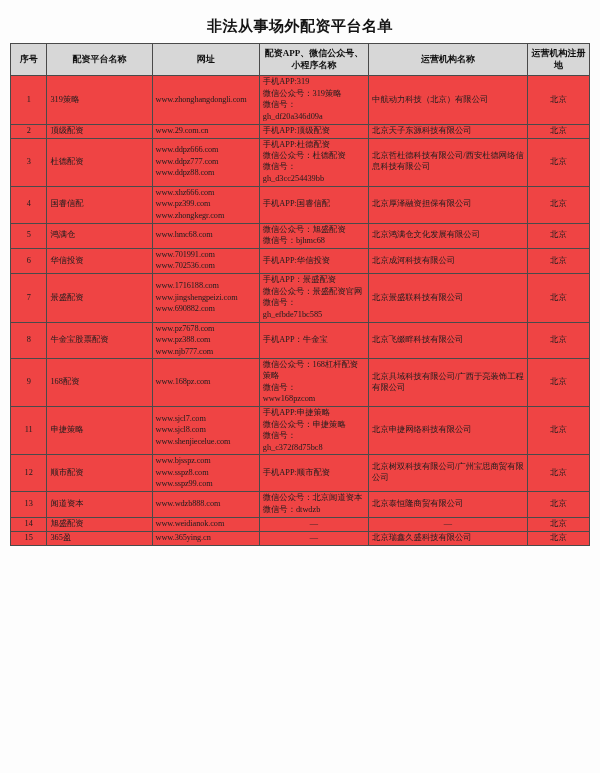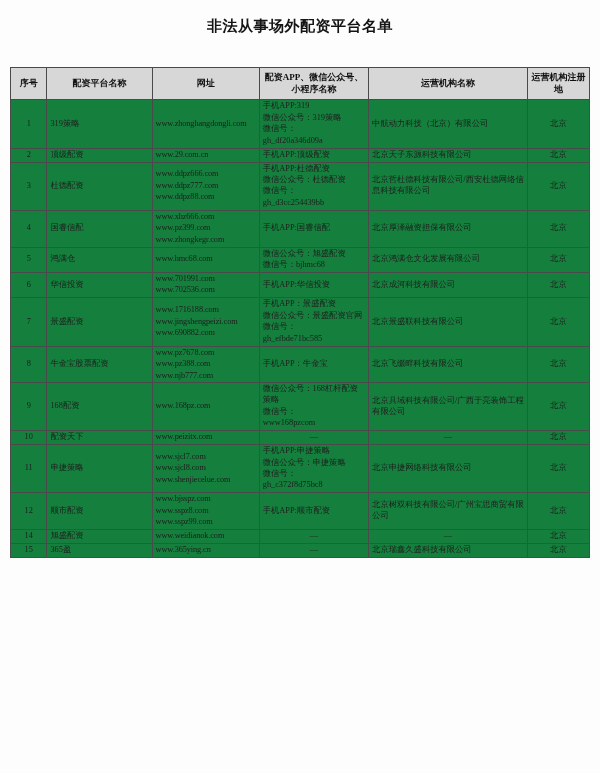--- a/index.html
+++ b/index.html
@@ -33,22 +33,21 @@
   }
   .table-wrap {
     padding: 0 10px;
     box-sizing: border-box;
   }
   table.listing {
     width: 580px;
     border-collapse: collapse;
     table-layout: fixed;
     border: 1px solid #3b3b3b;
-    background: #15803d;
-    margin-top: 24px;
+    background: #ef4444;
   }
   table.listing th,
   table.listing td {
     border: 1px solid #4a4a4a;
     vertical-align: middle;
     font-size: 8.3px;
     line-height: 1.32;
     padding: 1px 3px;
     word-wrap: break-word;
     overflow-wrap: break-word;
@@ -233,32 +232,20 @@
             </td>
             <td class="app">
               <span class="cellline">微信公众号：168杠杆配资策略</span>
               <span class="cellline">微信号：</span>
               <span class="cellline">www168pzcom</span>
             </td>
             <td class="org">北京具域科技有限公司/广西于亮装饰工程有限公司</td>
             <td class="region">北京</td>
           </tr>
           <tr>
-            <td class="idx">10</td>
-            <td class="name">配资天下</td>
-            <td class="url">
-              <span class="cellline">www.peizitx.com</span>
-            </td>
-            <td class="dash">
-              <span class="cellline">—</span>
-            </td>
-            <td class="dash">—</td>
-            <td class="region">北京</td>
-          </tr>
-          <tr>
             <td class="idx">11</td>
             <td class="name">申捷策略</td>
             <td class="url">
               <span class="cellline">www.sjcl7.com</span>
               <span class="cellline">www.sjcl8.com</span>
               <span class="cellline">www.shenjiecelue.com</span>
             </td>
             <td class="app">
               <span class="cellline">手机APP:申捷策略</span>
               <span class="cellline">微信公众号：申捷策略</span>
@@ -276,20 +263,33 @@
               <span class="cellline">www.sspz8.com</span>
               <span class="cellline">www.sspz99.com</span>
             </td>
             <td class="app">
               <span class="cellline">手机APP:顺市配资</span>
             </td>
             <td class="org">北京树双科技有限公司/广州宝思商贸有限公司</td>
             <td class="region">北京</td>
           </tr>
           <tr>
+            <td class="idx">13</td>
+            <td class="name">闻道资本</td>
+            <td class="url">
+              <span class="cellline">www.wdzb888.com</span>
+            </td>
+            <td class="app">
+              <span class="cellline">微信公众号：北京闻道资本</span>
+              <span class="cellline">微信号：dtwdzb</span>
+            </td>
+            <td class="org">北京泰恒隆商贸有限公司</td>
+            <td class="region">北京</td>
+          </tr>
+          <tr>
             <td class="idx">14</td>
             <td class="name">旭盛配资</td>
             <td class="url">
               <span class="cellline">www.weidianok.com</span>
             </td>
             <td class="dash">
               <span class="cellline">—</span>
             </td>
             <td class="dash">—</td>
             <td class="region">北京</td>

